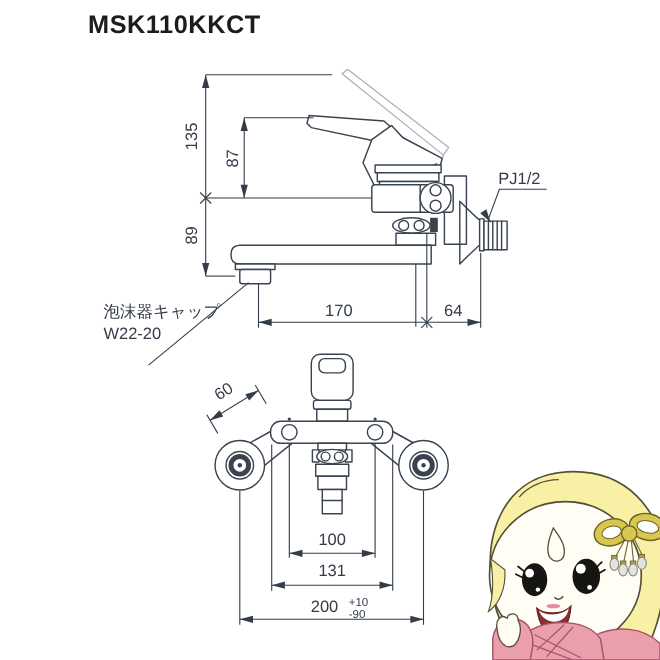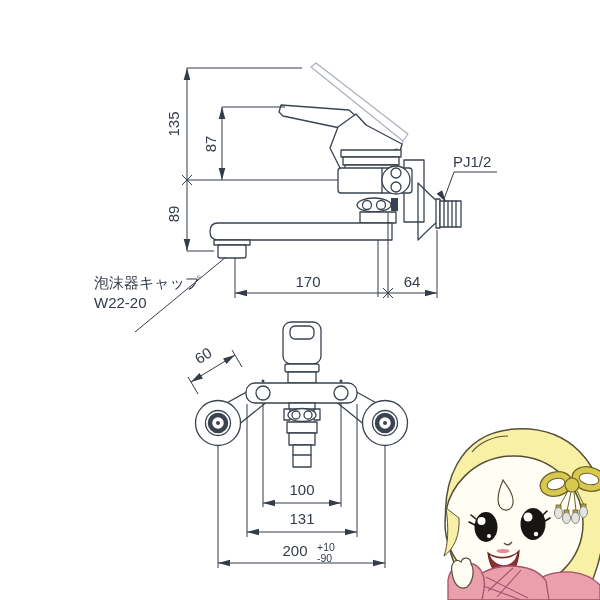--- a/index.html
+++ b/index.html
@@ -14,20 +14,21 @@
   .ph{stroke:#a8afb8;stroke-width:1.1;fill:none;stroke-linejoin:round;}
   .dml{stroke:#333c48;stroke-width:1;fill:none;}
   .dim{font-size:15px;fill:#333c48;}
   .dims{font-size:10.5px;fill:#333c48;}
   .jp{font-size:15px;fill:#333c48;}
 </style>
 </head>
 <body>
 
 <div id="stage">
+  <div id="title">MSK110KKCT</div>
 
   <svg width="600" height="600" viewBox="0 0 600 600">
     <defs>
       <marker id="arr" markerWidth="13" markerHeight="9" refX="12.5" refY="4.5" orient="auto-start-reverse" markerUnits="userSpaceOnUse">
         <path d="M12.5,4.5 L0.5,1.2 L0.5,7.8 Z" fill="#333c48"></path>
       </marker>
     </defs>
 
     <g>
 

